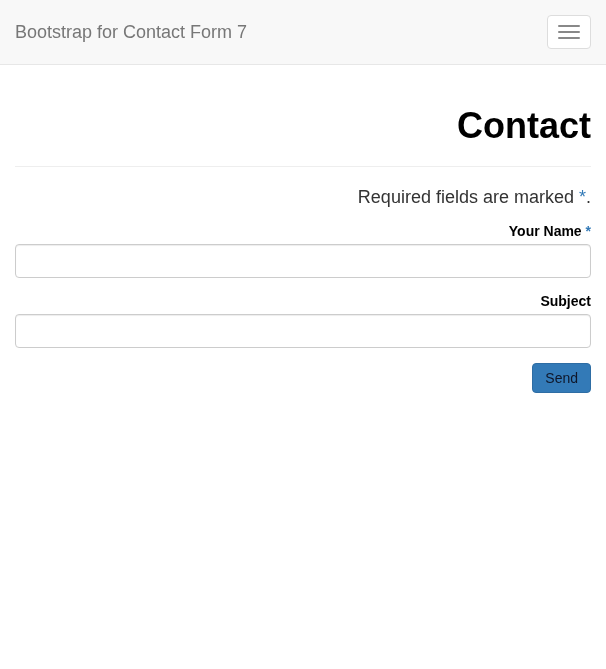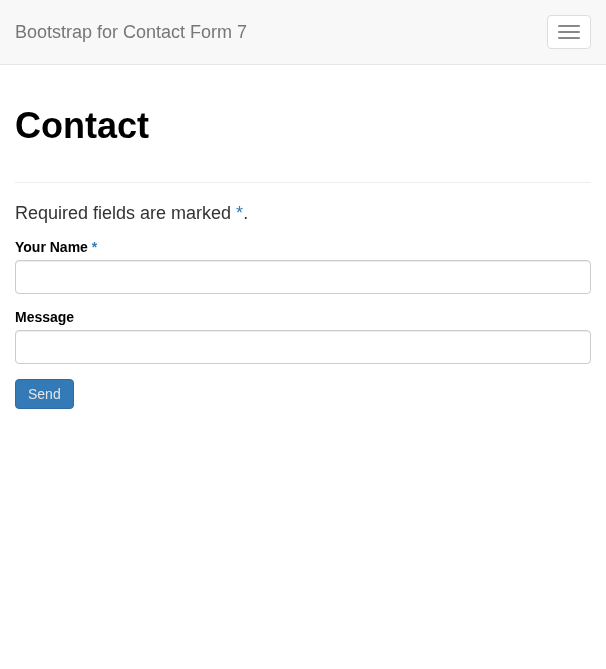--- a/index.html
+++ b/index.html
@@ -1,18 +1,19 @@
 <!DOCTYPE html>
 <html><head>
   <meta charset="utf-8">
   <style>
     * {
       box-sizing: border-box;
       margin: 0;
       padding: 0;
+      text-align: right;
     }
     body {
       font-family: "Helvetica Neue", Helvetica, Arial, sans-serif;
       font-size: 14px;
       color: #333;
       background: #fff;
       width: 606px;
     }
     .navbar {
       background: #f8f8f8;
@@ -50,21 +51,21 @@
       padding: 0 15px;
     }
     .page-header {
       padding: 20px 0 9px 0;
       margin: 0 0 20px 0;
       border-bottom: 1px solid #eee;
     }
     h1 {
       font-size: 36px;
       font-weight: 600;
-      margin: 20px 0 26px 0;
+      margin: 20px 0 10px 0;
       color: #000;
     }
     .container {
       padding: 0 15px;
     }
     .required-note {
       margin-bottom: 15px;
       font-size: 18px;
       color: #333;
     }
@@ -93,21 +94,21 @@
       border: 1px solid #ccc;
       border-radius: 4px;
       box-shadow: inset 0 1px 1px rgba(0,0,0,.075);
       font-family: inherit;
     }
     textarea.form-control {
       height: 90px;
       resize: vertical;
     }
     .btn-primary {
-      color: #e5e5e5;
+      color: #0f172a;
       background-color: #337ab7;
       border: 1px solid #2e6da4;
       padding: 6px 12px;
       font-size: 14px;
       border-radius: 4px;
       cursor: pointer;
       font-family: inherit;
     }
   </style>
 </head>
@@ -135,19 +136,19 @@
 
 
   <div class="form-group">
     <label>
       <span>Your Name </span><span class="asterisk">*</span>
     </label>
     <input type="email" class="form-control" value="" style="">
   </div>
 
   <div class="form-group">
-    <label>Message</label>
+    <label>Subject</label>
     <input type="text" class="form-control" value="" style="">
   </div>
 
 
   <button class="btn-primary">Send</button>
 </div>
 
 </body></html>

